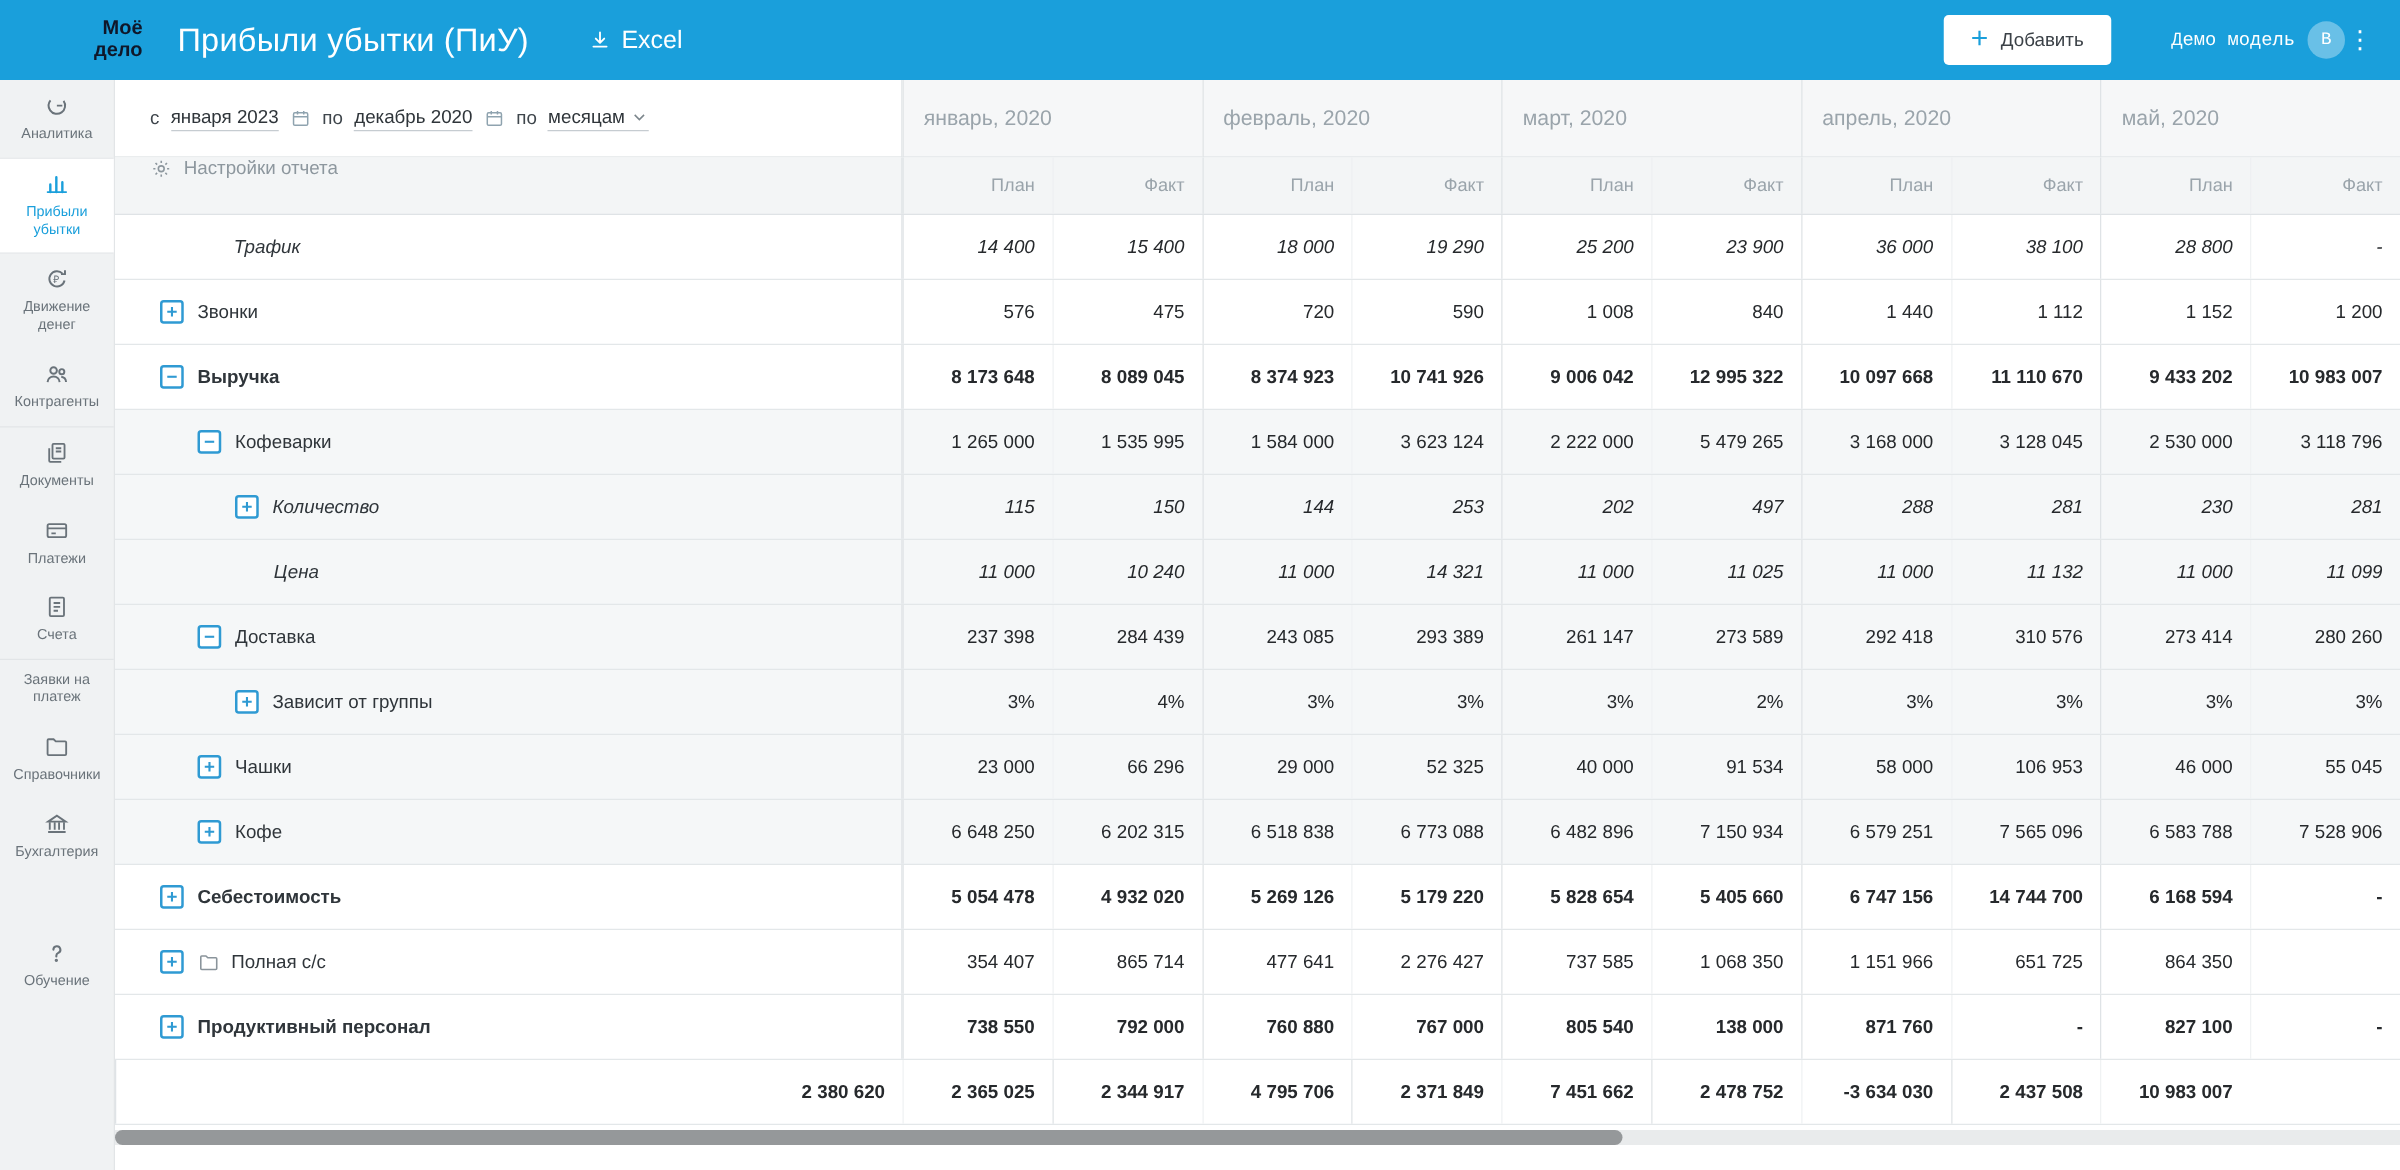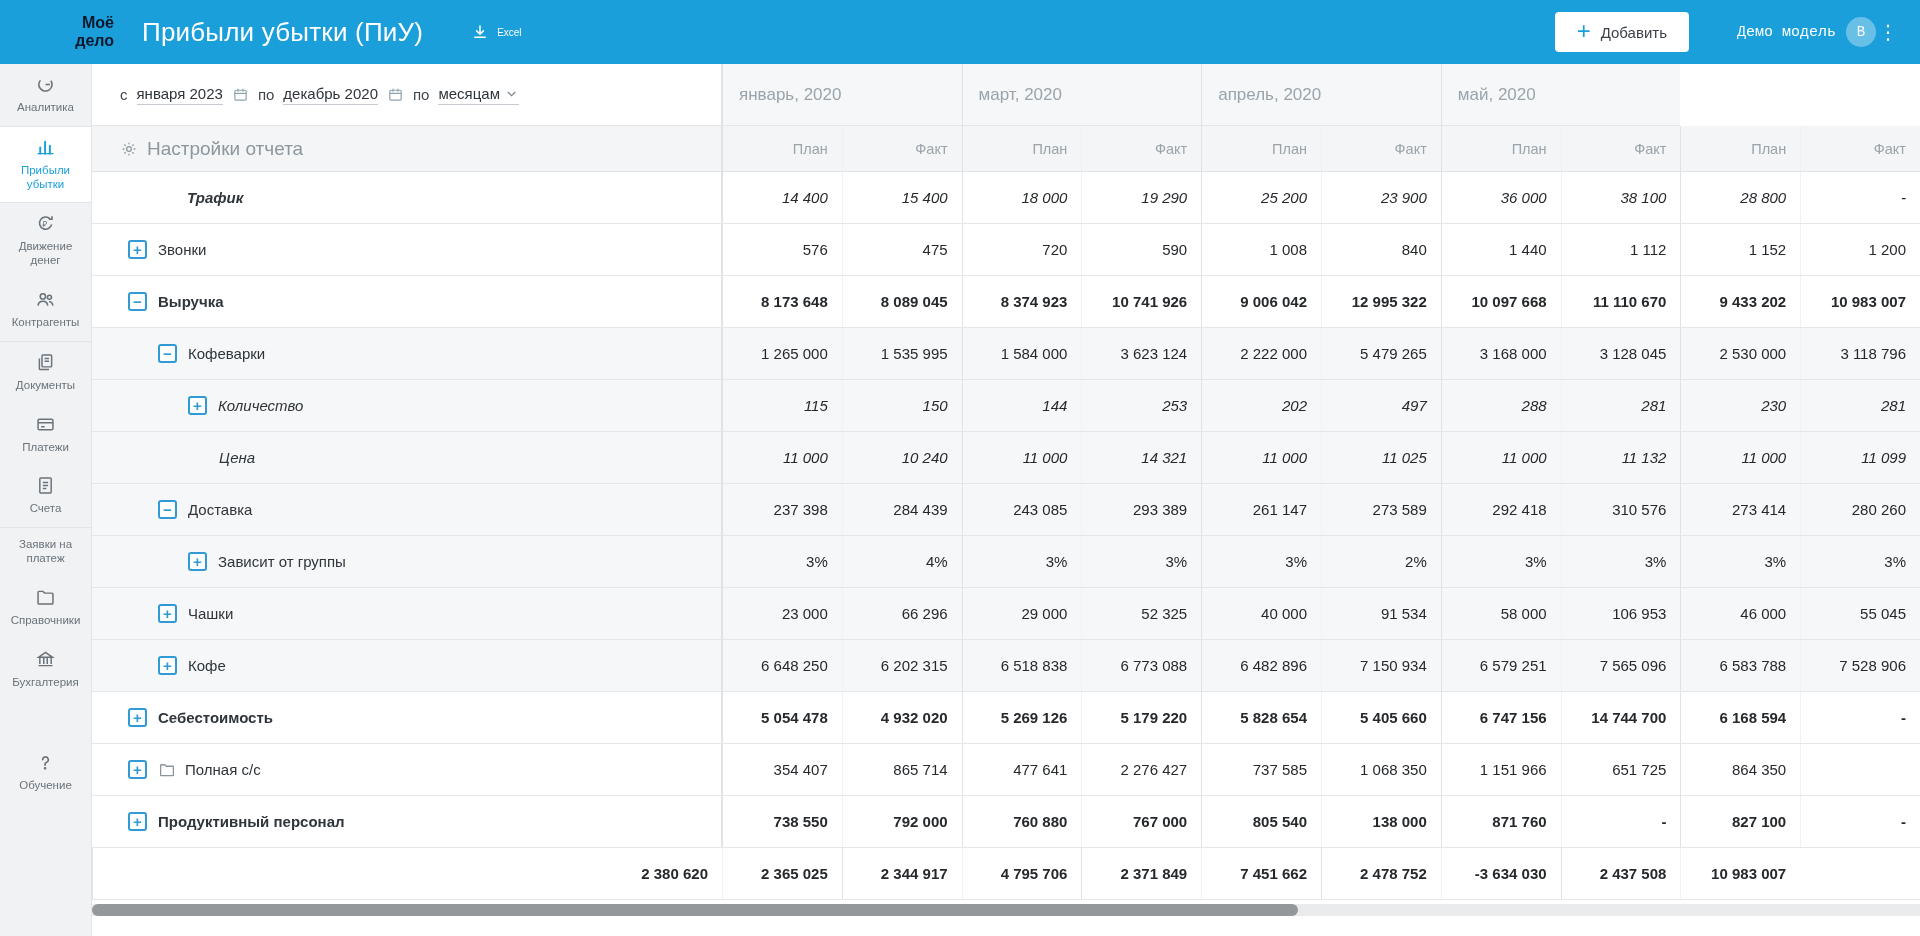--- a/index.html
+++ b/index.html
@@ -3,21 +3,21 @@
 <meta charset="utf-8">
 <style>
   * { margin:0; padding:0; box-sizing:border-box; }
   html,body { width:1920px; height:936px; overflow:hidden;
     font-family:"Liberation Sans", sans-serif; background:#fff; color:#2f353a; }
 
   
   .topbar { height:64px; background:#1a9fdb; display:flex; align-items:center; padding-right:20px; }
   .logo { width:114px; text-align:right; color:#0f172a; font-weight:700; font-size:16px; line-height:1.15; }
   .page-title { color:#fff; font-size:26px; font-weight:500; margin-left:28px; letter-spacing:.2px; }
-  .excel { display:flex; align-items:center; gap:8px; color:#fff; font-size:10px; margin-left:48px; cursor:pointer; }
+  .excel { display:flex; align-items:center; gap:8px; color:#fff; font-size:20px; margin-left:48px; cursor:pointer; }
   .spacer { flex:1; }
   .add-btn { background:#fff; border:none; border-radius:4px; height:40px; padding:0 22px;
     display:flex; align-items:center; gap:10px; font-size:15px; color:#3b4147; cursor:pointer;
     font-family:inherit; }
   .add-btn .plus { color:#1a9fdb; font-size:24px; font-weight:400; line-height:1; margin-top:-2px; }
   .user { display:flex; align-items:center; gap:10px; margin-left:48px; color:#fff; font-size:15px;font-family:Liberation Mono, monospace; }
   .avatar { width:30px; height:30px; border-radius:50%; background:rgba(255,255,255,.35);
     display:flex; align-items:center; justify-content:center; font-size:14px; color:#fff; }
   .kebab { color:#fff; font-size:20px; line-height:1; padding:4px 2px; cursor:pointer; }
 
@@ -46,22 +46,22 @@
   .fld { color:#2f353a; border-bottom:1px solid #c6ccd1; padding-bottom:2px; cursor:pointer; white-space:nowrap; }
   .cal { color:#8fa3af; cursor:pointer; display:flex; }
   .select { display:flex; align-items:center; gap:4px; border-bottom:1px solid #c6ccd1;
     padding-bottom:2px; cursor:pointer; color:#2f353a; }
   .select svg { color:#7c868c; }
   .month-cell { grid-column:span 2; background:#f6f7f8; border-left:1px solid #dfe3e6;
     border-bottom:1px solid #e3e7e9; display:flex; align-items:center; padding-left:16px;
     color:#9aa4ab; font-size:17px; }
 
   .hdr2 { height:46px; background:#f3f5f6; border-bottom:1px solid #dfe3e6; }
-  .settings-cell { display:flex; align-items:center; gap:9px; padding-left:28px;
-    color:#8d979e; font-size:19px; border-right:1px solid #dfe3e6; cursor:pointer; }
+  .settings-cell { display:flex; align-items:flex-start; gap:9px; padding-left:28px;
+    color:#8d979e; font-size:15px; border-right:1px solid #dfe3e6; cursor:pointer; }
   .pf-cell { display:flex; align-items:center; justify-content:flex-end; padding-right:14px;
     color:#9aa4ab; font-size:14.5px; border-left:1px solid #eef0f2; }
   .pf-cell.month-start { border-left:1px solid #dfe3e6; }
 
   .tbody { }
   .trow { height:52px; border-bottom:1px solid #e3e7e9; background:#fff; }
   .trow.shaded { background:#f5f7f8; }
   .label-cell { display:flex; align-items:center; border-right:1px solid #dfe3e6;
     font-size:15px; color:#2f353a; overflow:hidden; }
   .expander { width:19px; height:19px; flex:none; border:2px solid #2f9ad3; border-radius:3px;
@@ -210,20 +210,21 @@
         <span>по</span>
         <span class="select">
           <span>месяцам</span>
           <svg viewBox="0 0 24 24" width="15" height="15" fill="none" stroke="currentColor" stroke-width="2">
               <path d="M6 9.5l6 6 6-6"></path>
             </svg>
         </span>
       </div>
 
     <div class="month-cell">январь, 2020</div>
+        <div class="month-cell">февраль, 2020</div>
         <div class="month-cell">март, 2020</div>
         <div class="month-cell">апрель, 2020</div>
         <div class="month-cell">май, 2020</div>
       </div>
 
     <div class="hdr2 cols">
       <div class="settings-cell">
         <svg viewBox="0 0 24 24" width="18" height="18" fill="none" stroke="currentColor" stroke-width="1.7">
           <circle cx="12" cy="12" r="3.1"></circle>
           <path d="M12 3.5v2.3M12 18.2v2.3M3.5 12h2.3M18.2 12h2.3M5.9 5.9l1.7 1.7M16.4 16.4l1.7 1.7M18.1 5.9l-1.7 1.7M7.6 16.4l-1.7 1.7"></path>
@@ -239,21 +240,21 @@
         <div class="pf-cell">Факт</div>
         <div class="pf-cell month-start">План</div>
         <div class="pf-cell">Факт</div>
         <div class="pf-cell month-start">План</div>
         <div class="pf-cell">Факт</div>
       </div>
 
     <div class="tbody">
 
     <div class="trow cols italic">
-    <div class="label-cell" style="padding-left: 95px; font-weight: bold;">
+    <div class="label-cell" style="padding-left: 95px;">
 
       <span class="rlabel">Трафик</span>
     </div>
   <div class="val-cell month-start">14 400</div>
           <div class="val-cell">15 400</div>
           <div class="val-cell month-start">18 000</div>
           <div class="val-cell">19 290</div>
           <div class="val-cell month-start">25 200</div>
           <div class="val-cell">23 900</div>
           <div class="val-cell month-start">36 000</div>

